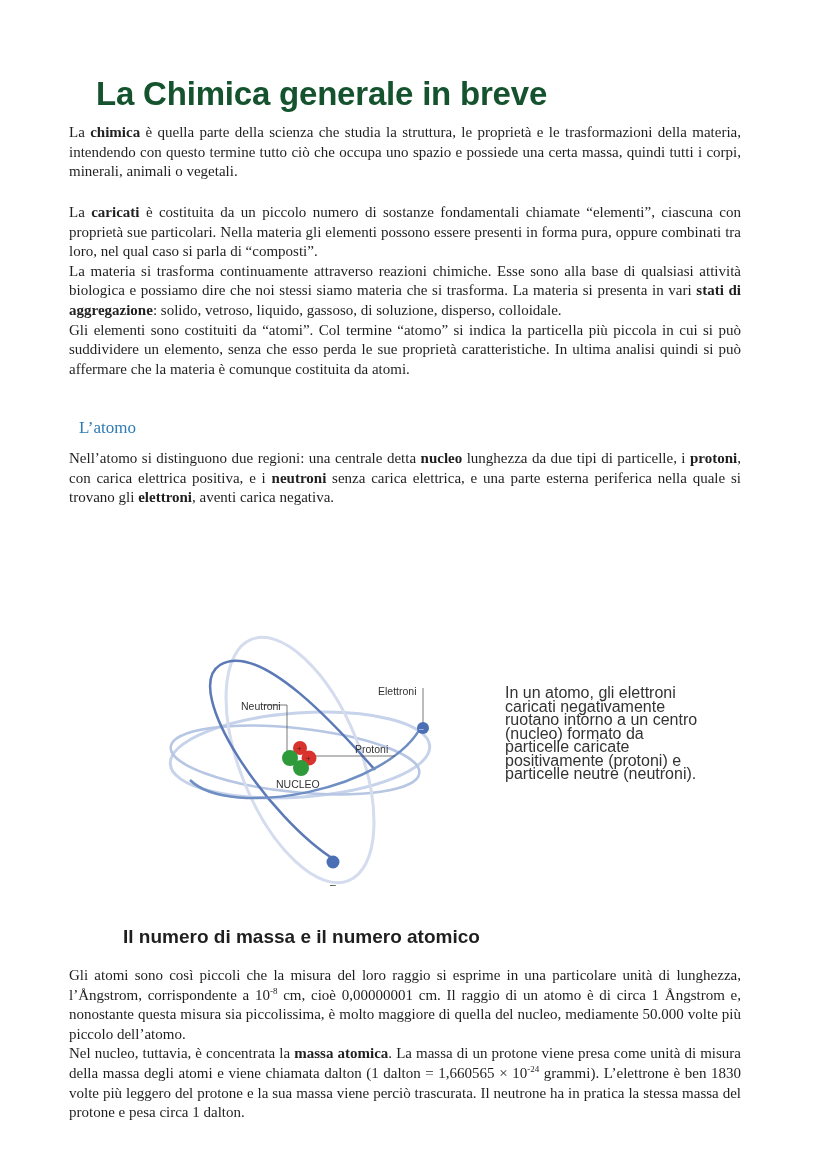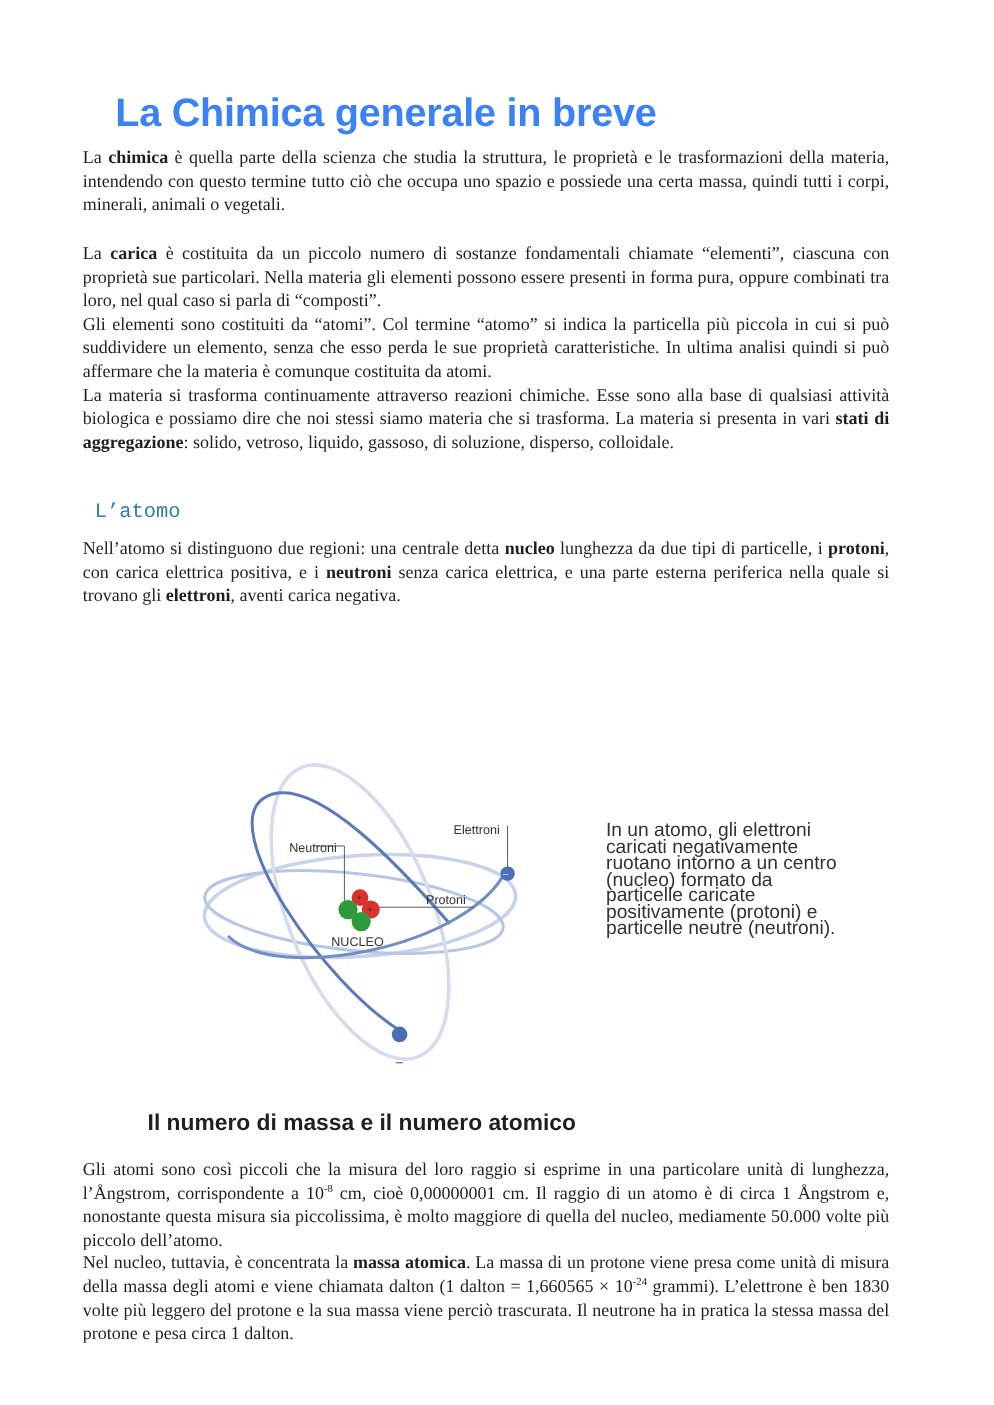--- a/index.html
+++ b/index.html
@@ -1,39 +1,39 @@
 <!DOCTYPE html>
 <html><head>
 <meta charset="utf-8">
 <style>
   html, body { margin:0; padding:0; background:#ffffff; }
   body { width:828px; height:1171px; position:relative; overflow:hidden; font-family:"Liberation Serif", serif; color:#1f1f1f; }
-  .title { position:absolute; left:96px; top:75px; font-family:"Liberation Sans", sans-serif; font-weight:bold; font-size:33px; color:#3b82f6; letter-spacing:-0.2px; }
+  .title { position:absolute; left:96px; top:75px; font-family:"Liberation Sans", sans-serif; font-weight:bold; font-size:33px; color:#14532d; letter-spacing:-0.2px; }
   .para { position:absolute; left:69px; width:672px; font-size:15px; line-height:19.6px; text-align:justify; }
   .para p { margin:0; }
-  .h2 { position:absolute; left:79px; top:418px; font-family:Liberation Mono, monospace; font-size:17px; color:#2f7cb4; }
+  .h2 { position:absolute; left:79px; top:418px; font-family:Liberation Serif, serif; font-size:17px; color:#2f7cb4; }
   .h3 { position:absolute; left:79px; top:926px; font-family:"Liberation Sans", sans-serif; font-weight:bold; font-size:19px; color:#1f1f1f;padding-left:44px; }
   .figure { position:absolute; left:160px; top:620px; width:290px; height:280px; }
   .caption { position:absolute; left:505px; top:686px; width:200px; font-family:"Liberation Sans", sans-serif; font-size:16px; line-height:13.5px; color:#333; }
   .lbl { font-family:"Liberation Sans", sans-serif; font-size:10.5px; fill:#333; }
   sup { font-size:9px; line-height:0; }
 </style>
 </head>
 <body>
 
 <div class="title">La Chimica generale in breve</div>
 
 <div class="para" style="top:123px;">
   <p><span>La </span><b>chimica</b><span> è quella parte della scienza che studia la struttura, le proprietà e le trasformazioni della materia, intendendo con questo termine tutto ciò che occupa uno spazio e possiede una certa massa, quindi tutti i corpi, minerali, animali o vegetali.</span></p>
 </div>
 
 <div class="para" style="top:203px;">
-  <p><span>La </span><b>carica</b><span> è costituita da un piccolo numero di sostanze fondamentali chiamate “elementi”, ciascuna con proprietà sue particolari. Nella materia gli elementi possono essere presenti in forma pura, oppure combinati tra loro, nel qual caso si parla di “composti”.</span></p>
+  <p><span>La </span><b>caricati</b><span> è costituita da un piccolo numero di sostanze fondamentali chiamate “elementi”, ciascuna con proprietà sue particolari. Nella materia gli elementi possono essere presenti in forma pura, oppure combinati tra loro, nel qual caso si parla di “composti”.</span></p>
+  <p><span>La materia si trasforma continuamente attraverso reazioni chimiche. Esse sono alla base di qualsiasi attività biologica e possiamo dire che noi stessi siamo materia che si trasforma. La materia si presenta in vari </span><b>stati di aggregazione</b><span>: solido, vetroso, liquido, gassoso, di soluzione, disperso, colloidale.</span></p>
   <p>Gli elementi sono costituiti da “atomi”. Col termine “atomo” si indica la particella più piccola in cui si può suddividere un elemento, senza che esso perda le sue proprietà caratteristiche. In ultima analisi quindi si può affermare che la materia è comunque costituita da atomi.</p>
-  <p><span>La materia si trasforma continuamente attraverso reazioni chimiche. Esse sono alla base di qualsiasi attività biologica e possiamo dire che noi stessi siamo materia che si trasforma. La materia si presenta in vari </span><b>stati di aggregazione</b><span>: solido, vetroso, liquido, gassoso, di soluzione, disperso, colloidale.</span></p>
 </div>
 
 <div class="h2">L’atomo</div>
 
 <div class="para" style="top:449px;">
   <p><span>Nell’atomo si distinguono due regioni: una centrale detta </span><b>nucleo</b><span> lunghezza da due tipi di particelle, i </span><b>protoni</b><span>, con carica elettrica positiva, e i </span><b>neutroni</b><span> senza carica elettrica, e una parte esterna periferica nella quale si trovano gli </span><b>elettroni</b><span>, aventi carica negativa.</span></p>
 </div>
 
 <div class="figure">
   <svg width="290" height="280" viewBox="0 0 290 280">

